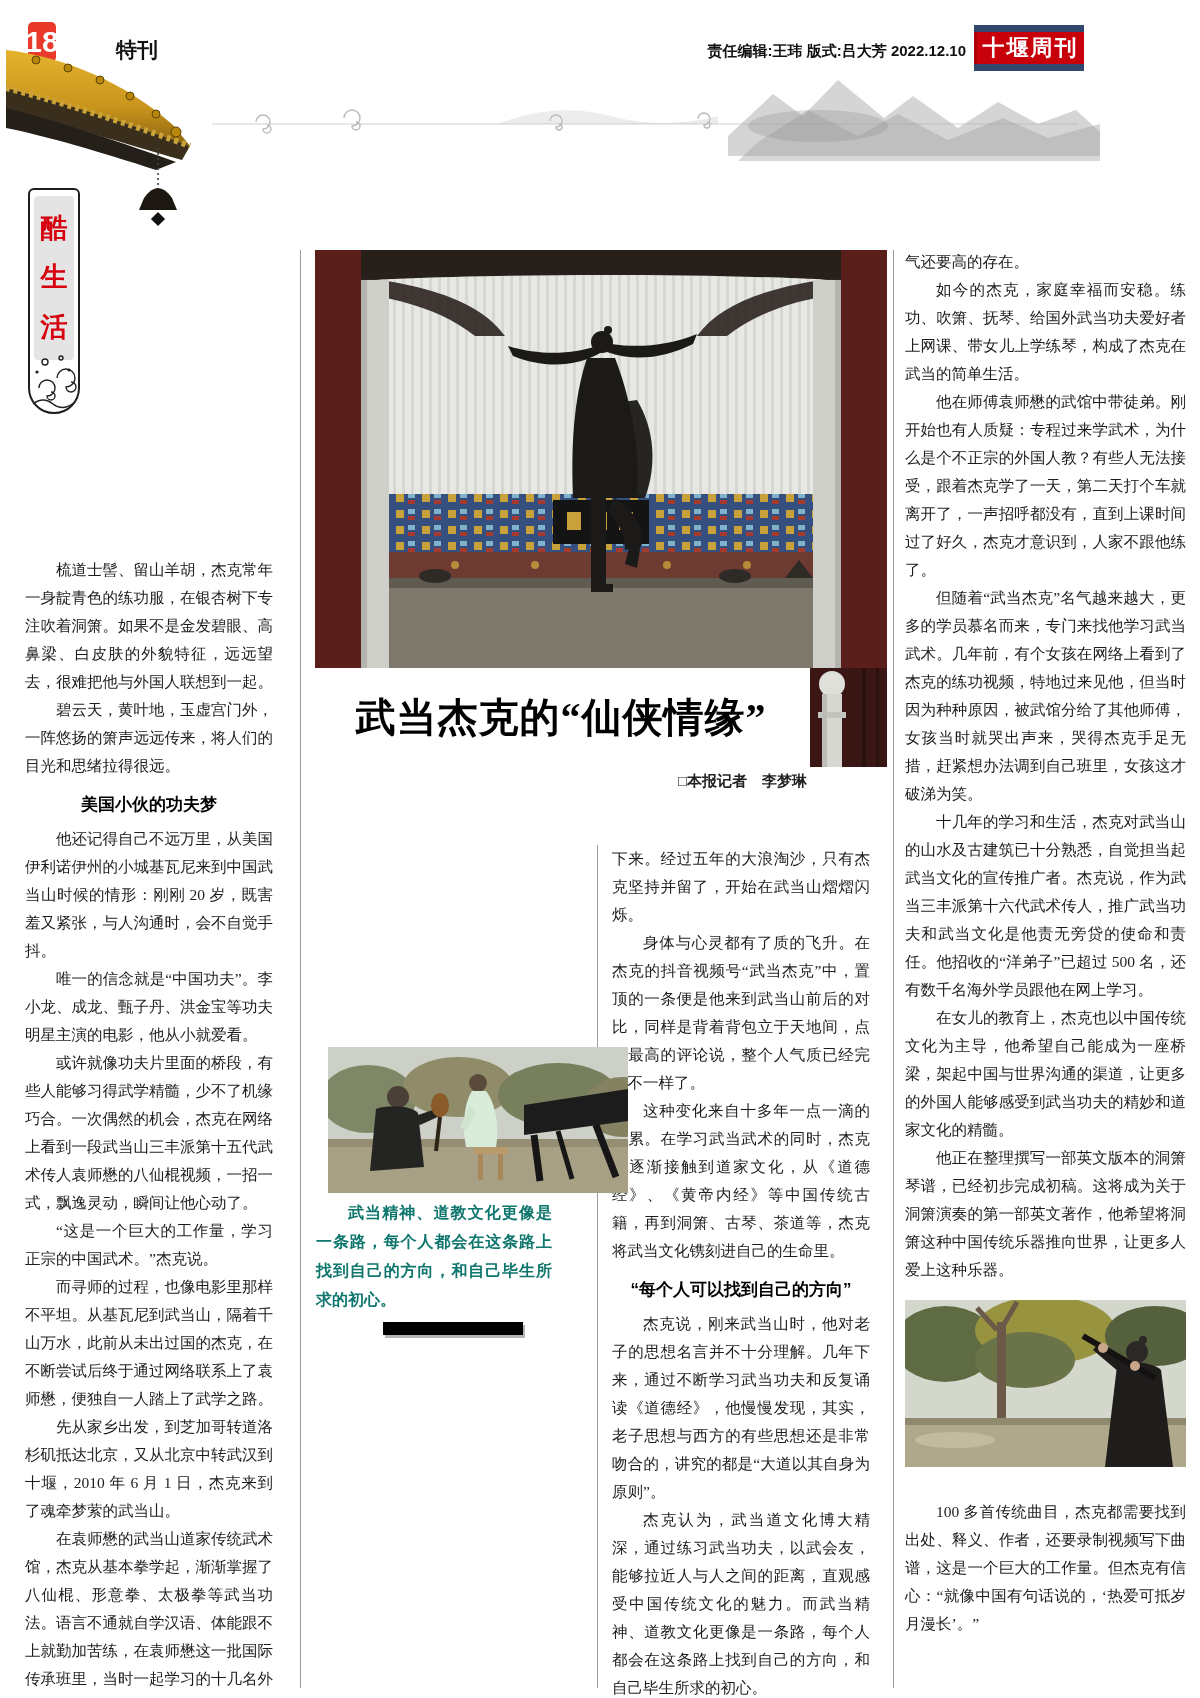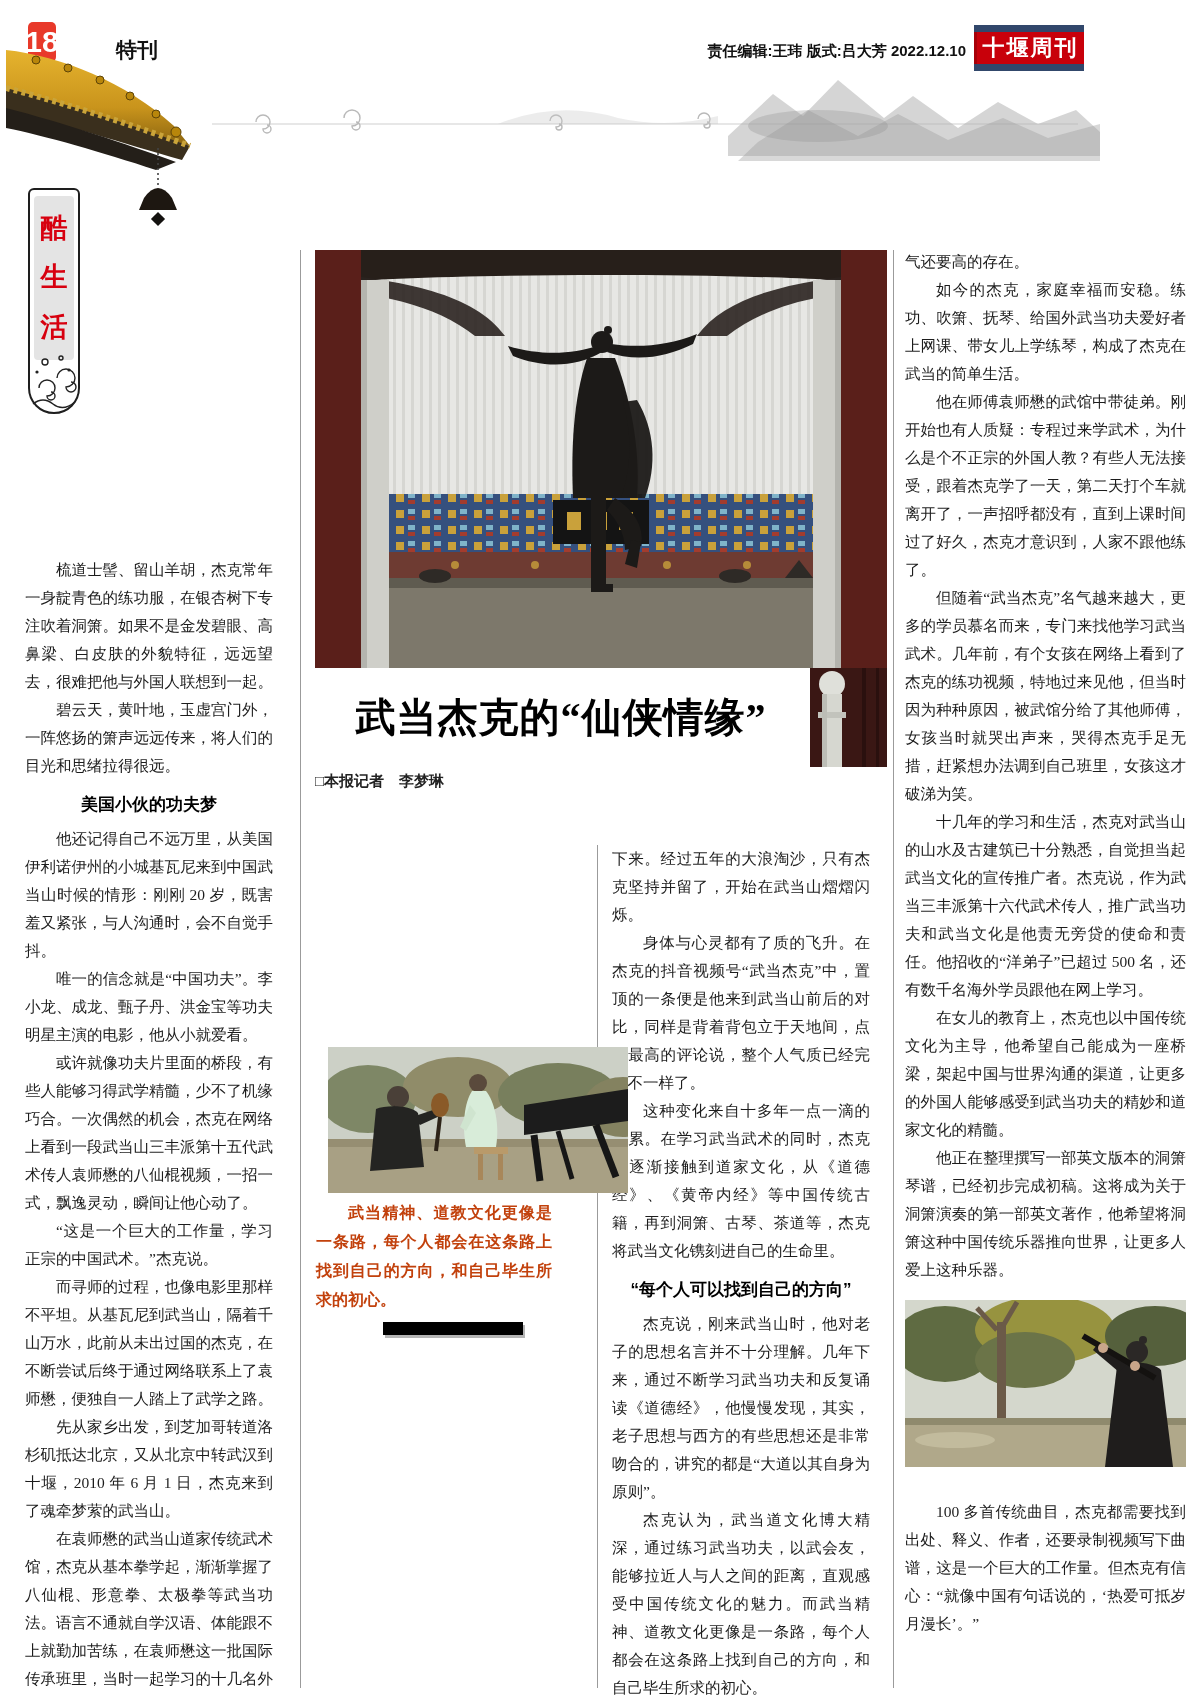--- a/index.html
+++ b/index.html
@@ -65,28 +65,28 @@
   #col4a{left:905px;top:248px;width:281px;}
   #col4b{left:905px;top:1498px;width:281px;}
   
   #main-photo{left:315px;top:250px;width:572px;height:418px;overflow:hidden;}
   #photo-strip{left:810px;top:668px;width:77px;height:99px;overflow:hidden;}
   #article-title{
     left:315px;top:668px;width:492px;height:98px;display:flex;align-items:center;justify-content:center;
     font-size:40px;font-weight:900;color:#000;letter-spacing:1px;white-space:nowrap;
   }
   #article-byline{
-    left:315px;top:772px;width:492px;text-align:left;
+    left:315px;top:772px;width:492px;text-align:right;
     font-family:"Liberation Sans","DejaVu Sans",sans-serif;font-size:15px;font-weight:600;color:#222;
   }
   
   #col2-photo{left:328px;top:1047px;width:300px;height:146px;overflow:hidden;}
   #col2-caption{
     left:316px;top:1198px;width:236px;font-size:16px;font-weight:bold;line-height:29px;
-    text-align:justify;text-indent:2em;color:#c2410c;word-break:break-all;
+    text-align:justify;text-indent:2em;color:#0f766e;word-break:break-all;
   }
   #caption-bar{
     left:383px;top:1322px;width:140px;height:13px;background:#000;
     box-shadow:2px 3px 0 rgba(120,120,120,.55);
   }
   
   #col4-photo{left:905px;top:1300px;width:281px;height:167px;overflow:hidden;}
 </style>
 </head>
 <body>

